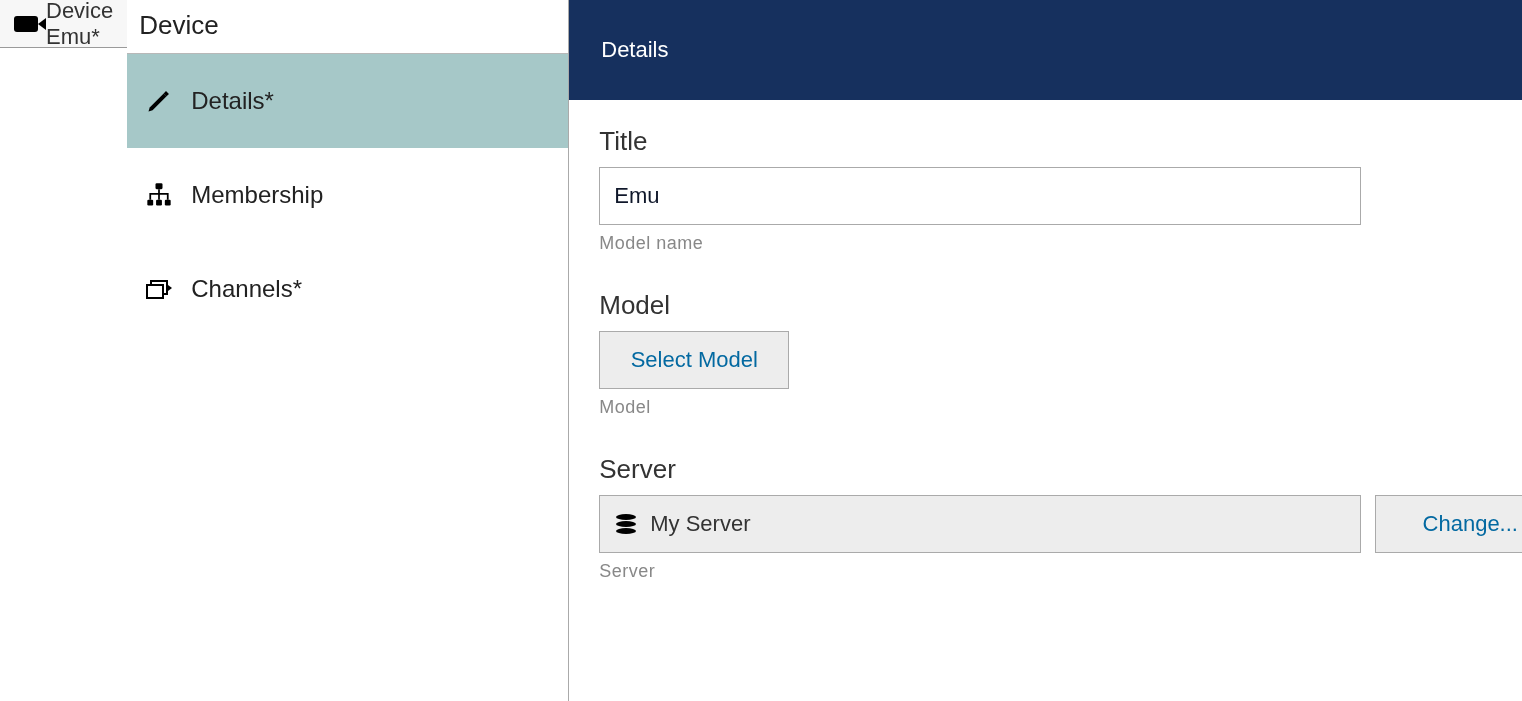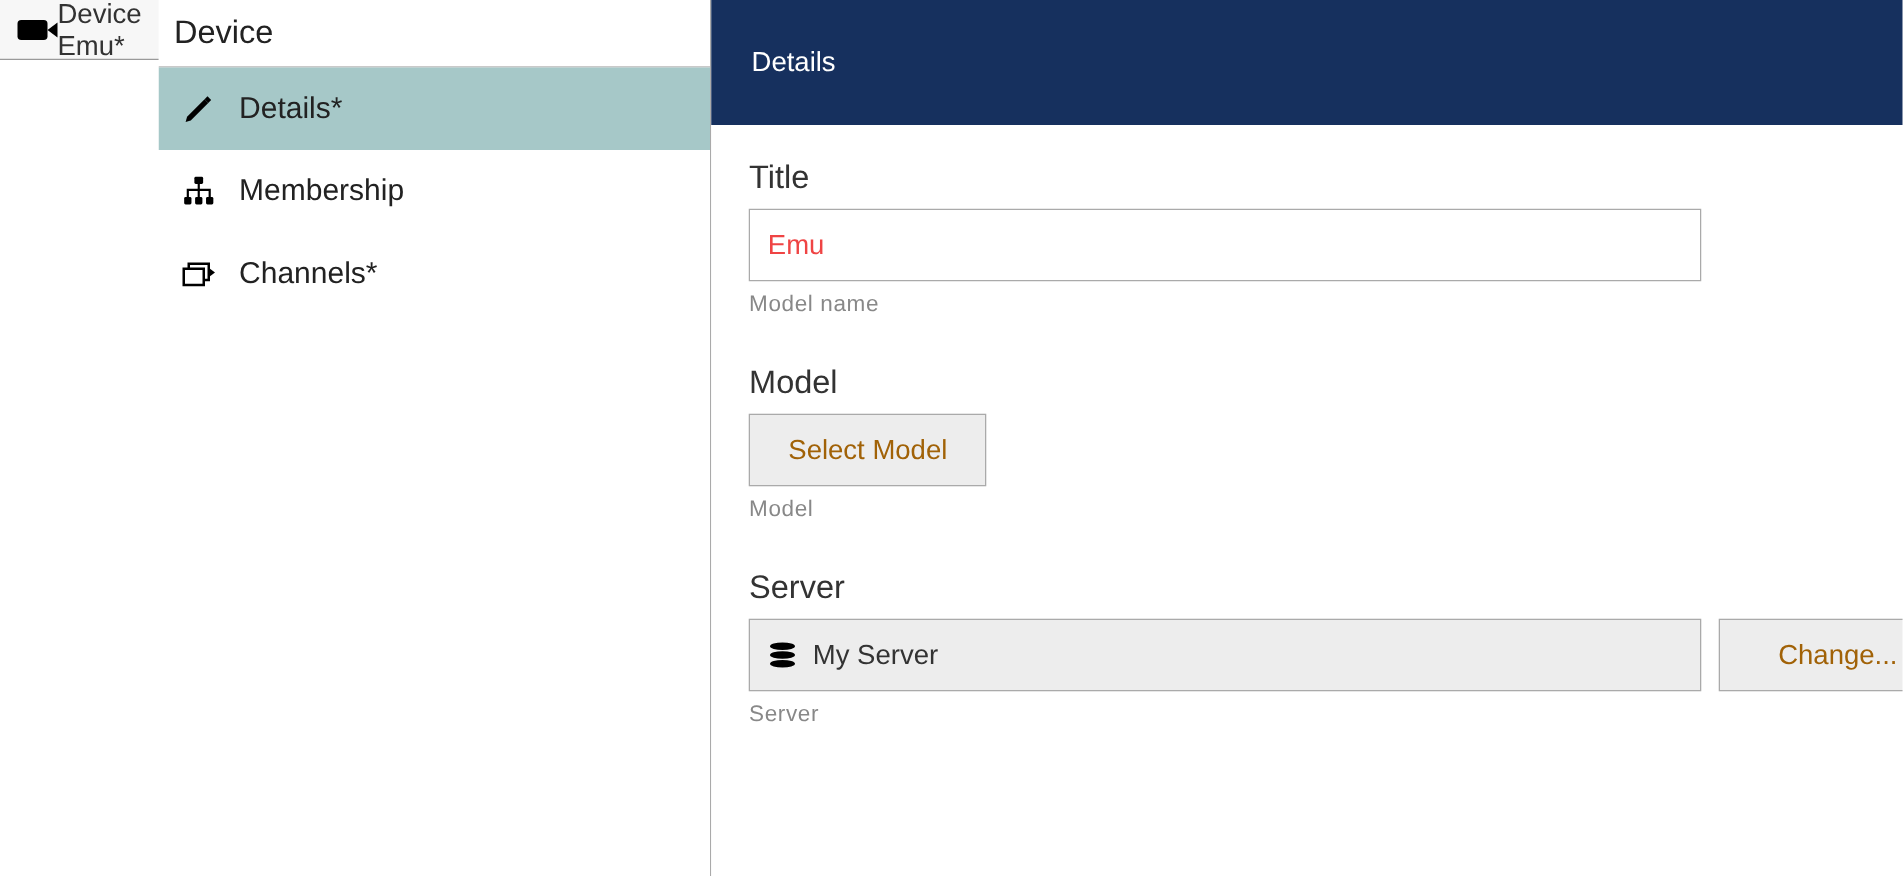--- a/index.html
+++ b/index.html
@@ -56,21 +56,21 @@
     border-right: 1px solid #aaa;
     background: #fff;
   }
   .sidebar-head {
     padding: 10px 12px 12px 12px;
     font-size: 26px;
     color: #222;
     border-bottom: 1px solid #b8b8b8;
   }
   .sidebar-item {
-    height: 66px;
+    height: 94px;
     width: 100%;
     display: flex;
     align-items: center;
     padding: 0 18px;
     gap: 18px;
     font-size: 24px;
     color: #222;
     cursor: pointer;
   }
   .sidebar-item.active {
@@ -123,21 +123,21 @@
     color: #333;
     margin-bottom: 10px;
   }
   .text-input {
     width: 762px;
     height: 58px;
     border: 1px solid #aaa;
     padding: 0 14px;
     font-family: inherit;
     font-size: 22px;
-    color: #ef4444;
+    color: #0f172a;
     background: #fff;
     outline: none;
   }
   .field-help {
     margin-top: 8px;
     font-size: 18px;
     color: #888;
     letter-spacing: 0.5px;
   }
   .row {
@@ -157,21 +157,21 @@
     color: #333;
     gap: 12px;
   }
   .btn {
     height: 58px;
     padding: 0 24px;
     border: 1px solid #aaa;
     background: #ededed;
     font-family: inherit;
     font-size: 22px;
-    color: #a16207;
+    color: #0369a1;
     cursor: pointer;
     display: flex;
     align-items: center;
     justify-content: center;
     min-width: 190px;
   }
   
   .stack-icon {
     width: 24px;
     height: 22px;

